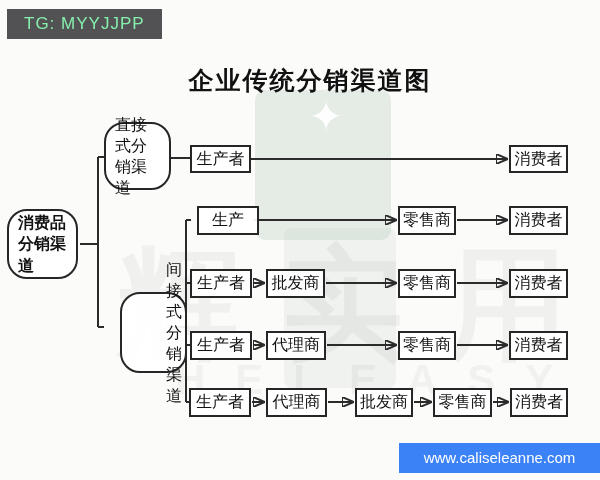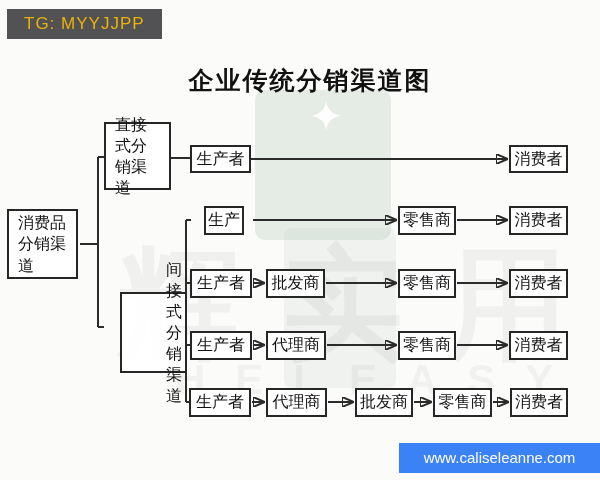--- a/index.html
+++ b/index.html
@@ -39,32 +39,32 @@
   
   .node{
     position:absolute;z-index:3;box-sizing:border-box;
     border:2px solid #262626;background:rgba(255,255,255,0.93);
     display:flex;align-items:center;justify-content:center;
     font-family:"Liberation Serif",serif;font-size:16px;color:#121212;
     white-space:nowrap;
   }
   .node-ml{
     white-space:normal;justify-content:flex-start;text-align:left;
-    padding:2px 9px;line-height:1.32;
+    padding:2px 9px;line-height:1.32;border-radius:20px;
   }
   
   .title{
     position:absolute;left:10px;top:64px;width:600px;z-index:3;
     text-align:center;font-weight:900;font-size:25px;letter-spacing:2px;
     color:#111;
   }
   
   .tg-label{
     position:absolute;left:7px;top:9px;height:30px;z-index:5;
-    background:#525254;color:#eab308;font-size:17px;line-height:30px;
+    background:#525254;color:#86efac;font-size:17px;line-height:30px;
     padding:0 17px;letter-spacing:1px;
   }
   .site-bar{
     position:absolute;left:399px;top:443px;width:201px;height:30px;z-index:5;
     background:#3b82f6;color:#fff;font-size:15px;line-height:30px;
     text-align:center;
   }
 </style>
 </head>
 <body>
@@ -108,28 +108,28 @@
     <path d="M327 345 H396" marker-end="url(#arr)"></path>
     <path d="M457 345 H507" marker-end="url(#arr)"></path>
     <path d="M252 402 H264" marker-end="url(#arr)"></path>
     <path d="M328 402 H353" marker-end="url(#arr)"></path>
     <path d="M414 402 H431" marker-end="url(#arr)"></path>
     <path d="M493 402 H508" marker-end="url(#arr)"></path>
   </svg>
 
   <div class="title">企业传统分销渠道图</div>
 
-  <div class="node node-ml" style="left:7px;top:209px;width:71px;height:70px;">消费品分销渠道</div>
+  <div class="node node-ml" style="left:7px;top:209px;width:71px;height:70px;font-weight:bold;">消费品分销渠道</div>
   <div class="node node-ml" style="left:104px;top:122px;width:67px;height:68px;">直接式分销渠道</div>
   <div class="node node-ml" style="left:120px;top:292px;width:67px;height:81px;padding-left:44px;">间接式分销渠道</div>
 
   <div class="node" style="left:190px;top:145px;width:61px;height:28px;">生产者</div>
   <div class="node" style="left:509px;top:145px;width:59px;height:28px;">消费者</div>
 
-  <div class="node" style="left:204px;top:206px;width:40px;height:29px;">生产</div>
+  <div class="node" style="left:197px;top:206px;width:62px;height:29px;">生产</div>
   <div class="node" style="left:398px;top:206px;width:58px;height:29px;">零售商</div>
   <div class="node" style="left:509px;top:206px;width:59px;height:29px;">消费者</div>
 
   <div class="node" style="left:190px;top:269px;width:62px;height:29px;">生产者</div>
   <div class="node" style="left:266px;top:269px;width:59px;height:29px;">批发商</div>
   <div class="node" style="left:398px;top:269px;width:58px;height:29px;">零售商</div>
   <div class="node" style="left:509px;top:269px;width:59px;height:29px;">消费者</div>
 
   <div class="node" style="left:190px;top:331px;width:62px;height:29px;">生产者</div>
   <div class="node" style="left:266px;top:331px;width:60px;height:29px;">代理商</div>

